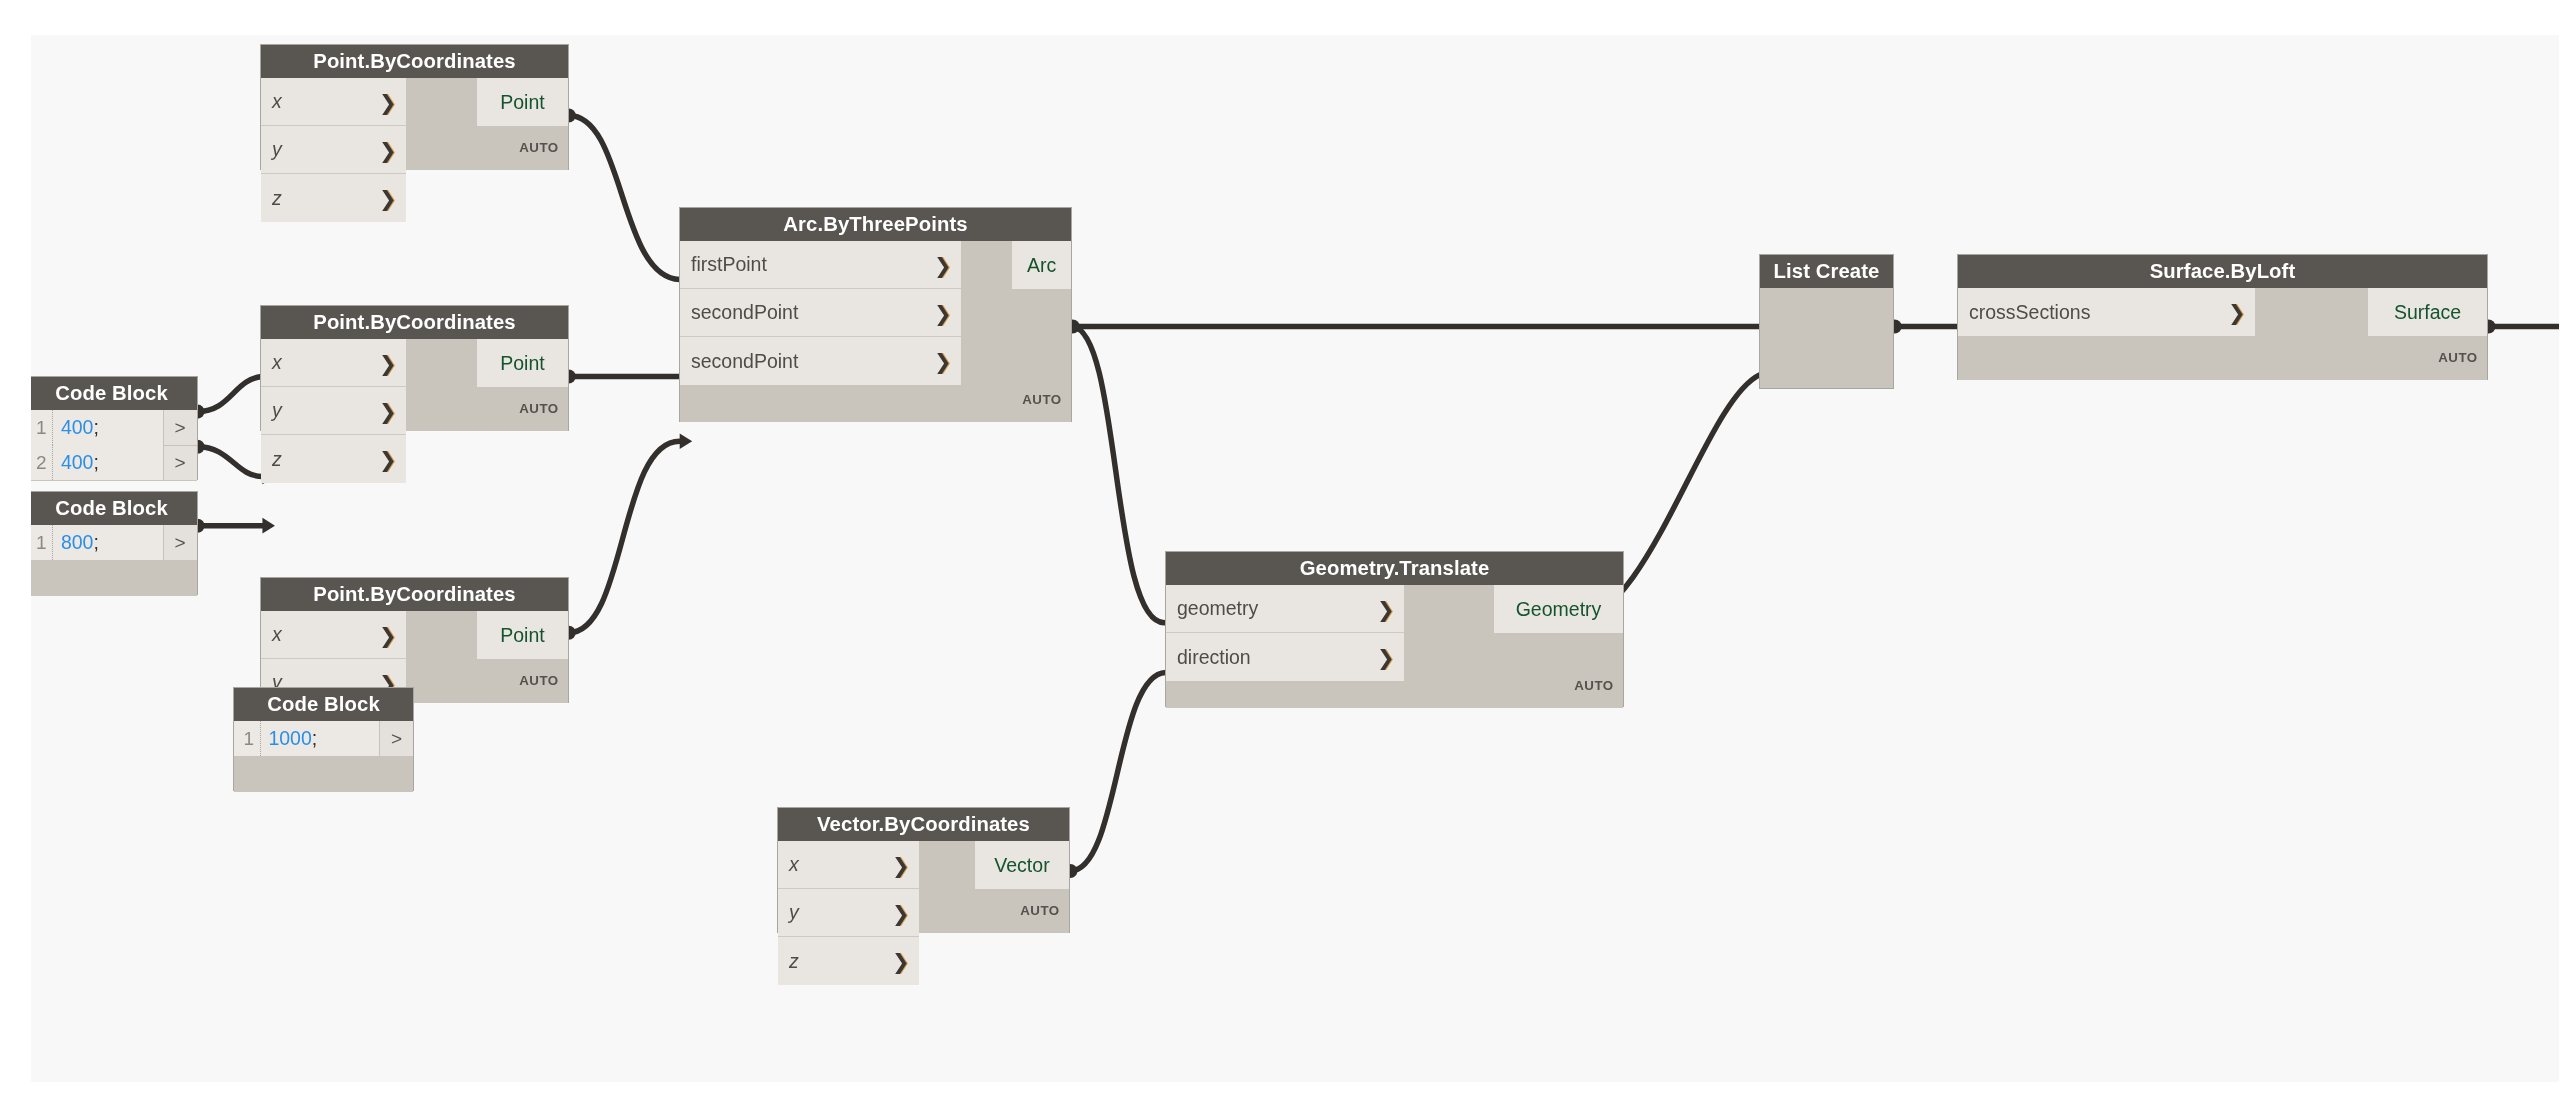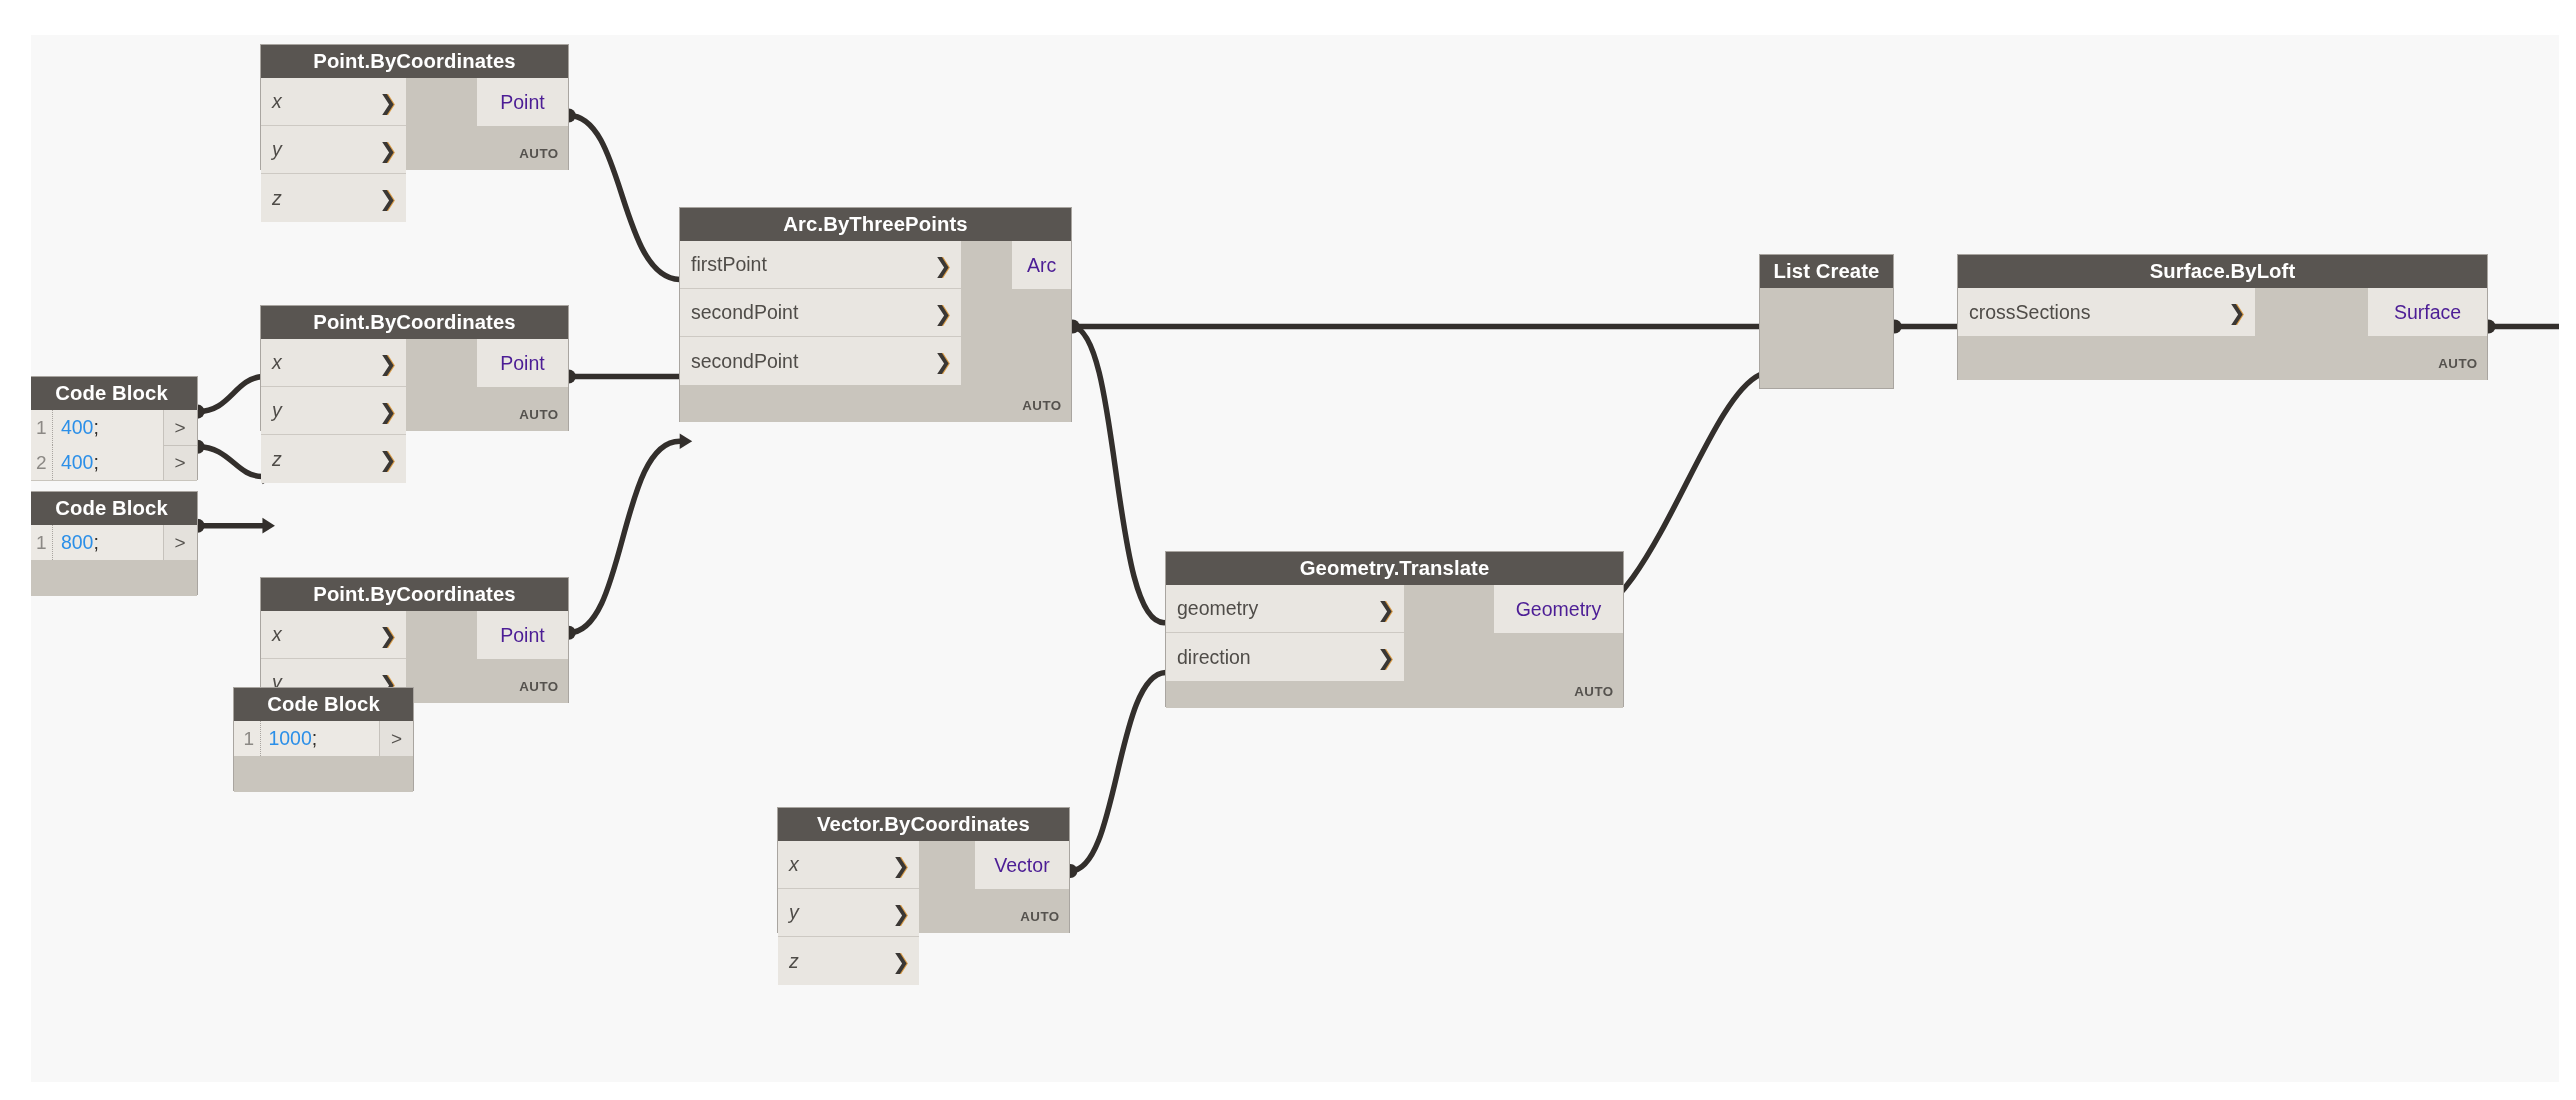--- a/index.html
+++ b/index.html
@@ -29,23 +29,23 @@
   .prow:last-child{border-bottom:none;}
   .plabel{font-size:19.5px;color:#4f4c48;font-style:italic;}
   .plabel.roman{font-style:normal;}
   .chev{position:absolute;right:9.4px;top:50%;transform:translateY(-50%);
         font-size:21px;font-weight:bold;color:#3a3734;
         text-shadow:1.2px 0 0 #d79a46;line-height:1;}
 
   
   .outchip{position:absolute;background:#e9e6e1;height:48px;
            display:flex;align-items:center;justify-content:center;
-           font-size:19.5px;color:#4c1d95;box-sizing:border-box;padding:0 11px;}
-
-  .auto{position:absolute;right:9.4px;bottom:9px;
+           font-size:19.5px;color:#14532d;box-sizing:border-box;padding:0 11px;}
+
+  .auto{position:absolute;right:9.4px;bottom:15px;
         font-size:13.3px;font-weight:bold;color:#55524e;letter-spacing:0.5px;}
 
   
   .cbrow{height:35px;display:flex;align-items:stretch;background:#ece9e4;}
   .cbnum{width:26.6px;display:flex;align-items:center;justify-content:flex-end;
          padding-right:5.5px;font-size:19px;color:#8c8985;
          border-right:0.8px dotted #a8a49f;box-sizing:border-box;}
   .cbcode{flex:1;display:flex;align-items:center;padding-left:7.8px;
           font-size:19.5px;font-weight:normal;color:#2b8fe8;}
   .cbcode .semi{color:#2e2b28;}

